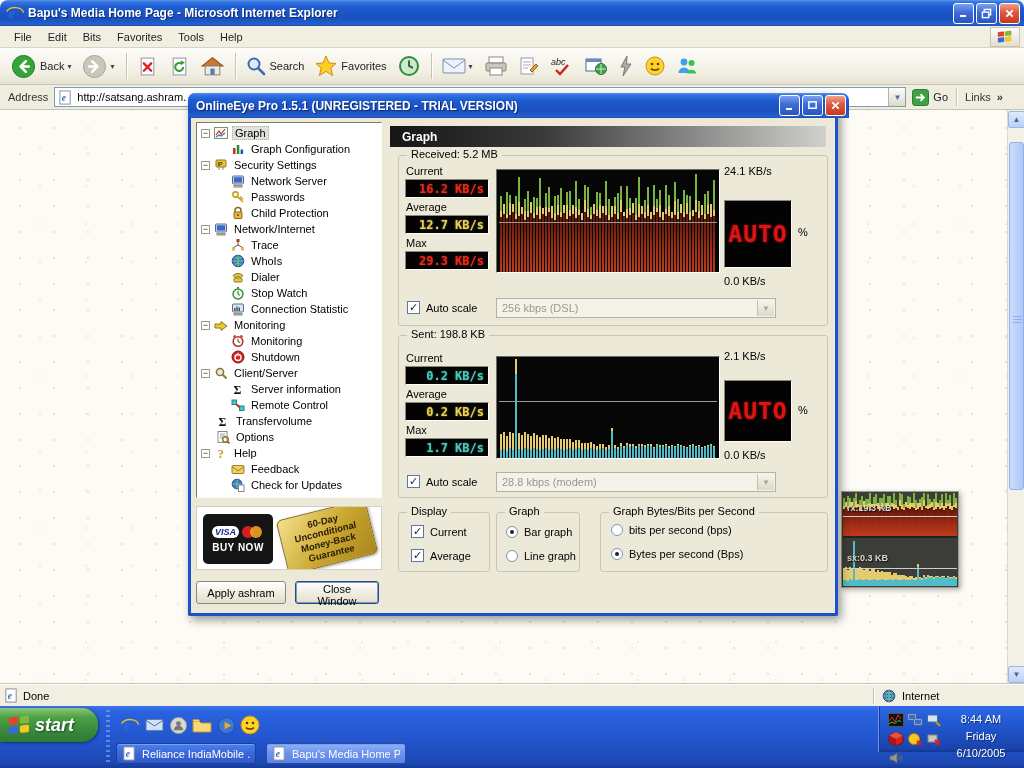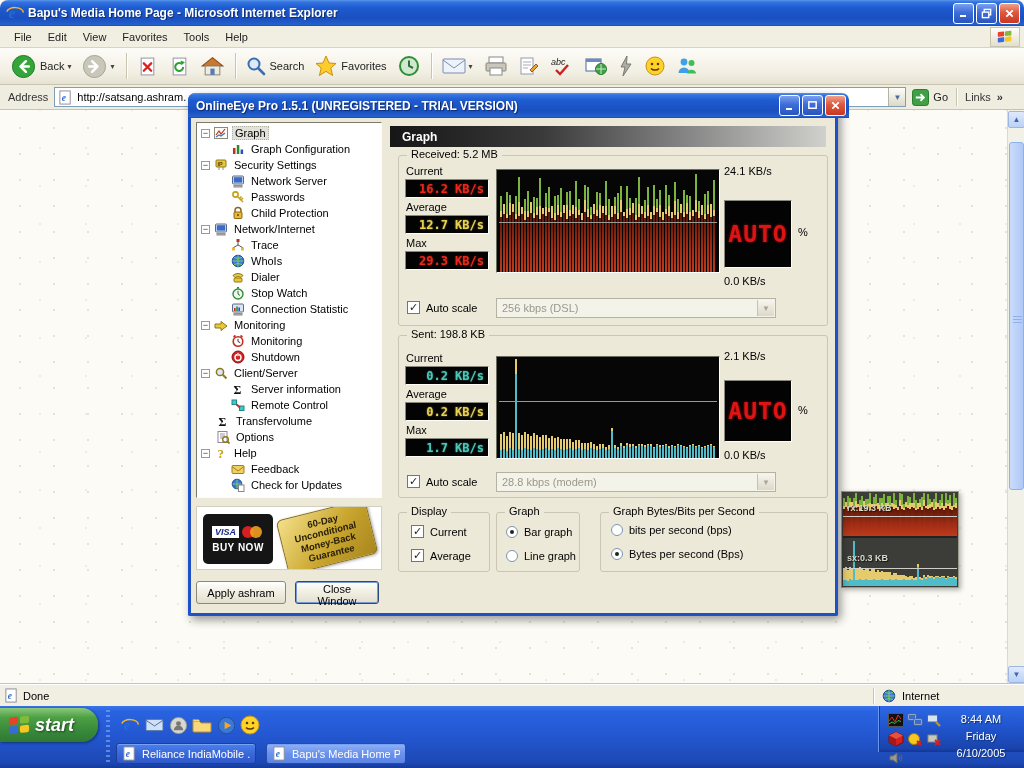--- a/index.html
+++ b/index.html
@@ -114,21 +114,21 @@
   .child-spacer{width:30px;flex:none;}
   .tree-ic{width:15px;height:14px;margin:0 3px 0 4px;flex:none;display:flex;align-items:center;}
   .tree-label{padding:0 2px;font-size:11px;}
   .tree-label.tsel{background:#E2E2DA;border:1px dotted #B0B0A4;}
 
   .badges{position:absolute;left:5px;top:388px;width:186px;height:64px;background:#fff;
     border:1px solid #D4D0C0;overflow:hidden;}
   .buy-badge{position:absolute;left:6px;top:7px;width:70px;height:50px;background:#151515;border-radius:5px;
     display:flex;flex-direction:column;align-items:center;justify-content:center;}
   .cards{display:flex;align-items:center;margin-bottom:3px;}
-  .visa{background:#fff;color:#1A2A8A;font-weight:bold;font-style:italic;font-size:9px;padding:1px 3px;border-radius:0;}
+  .visa{background:#fff;color:#1A2A8A;font-weight:bold;font-style:italic;font-size:9px;padding:1px 3px;border-radius:6px;}
   .mc{position:relative;width:22px;height:14px;margin-left:3px;}
   .mc i{position:absolute;top:1px;width:12px;height:12px;border-radius:50%;}
   .mc i:first-child{left:0;background:#D42020;}
   .mc i:last-child{left:8px;background:#F0A020;opacity:.9;}
   .buy-now{color:#fff;font-weight:bold;font-size:10px;letter-spacing:.5px;}
   .gold-badge{position:absolute;left:84px;top:2px;width:92px;height:56px;transform:rotate(-14deg);
     background:linear-gradient(135deg,#F4E08A,#C9A62E 55%,#A8861E);border-radius:6px;border:1px solid #8A6E16;
     box-shadow:1px 1px 3px rgba(0,0,0,.35);display:flex;flex-direction:column;align-items:center;justify-content:center;}
   .gold-badge div{font-weight:bold;font-size:9.5px;color:#2A2008;line-height:11px;transform:skewX(-4deg);}
 
@@ -226,21 +226,21 @@
         <svg viewBox="0 0 12 12" width="11" height="11">
           <path d="M2.5 2.5 L9.5 9.5 M9.5 2.5 L2.5 9.5" stroke="#fff" stroke-width="2"></path>
         </svg>
       </span>
   </div>
 
   <div class="menubar" data-interactable="false">
     <span id="menu-items" style="display:flex;">
         <span class="menu-item" data-interactable="true">File</span>
         <span class="menu-item" data-interactable="true">Edit</span>
-        <span class="menu-item" data-interactable="true">View</span>
+        <span class="menu-item" data-interactable="true">Bits</span>
         <span class="menu-item" data-interactable="true">Favorites</span>
         <span class="menu-item" data-interactable="true">Tools</span>
         <span class="menu-item" data-interactable="true">Help</span>
       </span>
     <span class="brand" data-interactable="false">
         <svg viewBox="0 0 20 20" width="16" height="16">
           <g transform="skewY(-6) translate(0,2)">
             <rect x="1" y="2" width="8" height="6" rx="1" fill="#E8422A"></rect>
             <rect x="10" y="2" width="8" height="6" rx="1" fill="#7FBA3C"></rect>
             <rect x="1" y="9" width="8" height="6" rx="1" fill="#3A6AD8"></rect>

